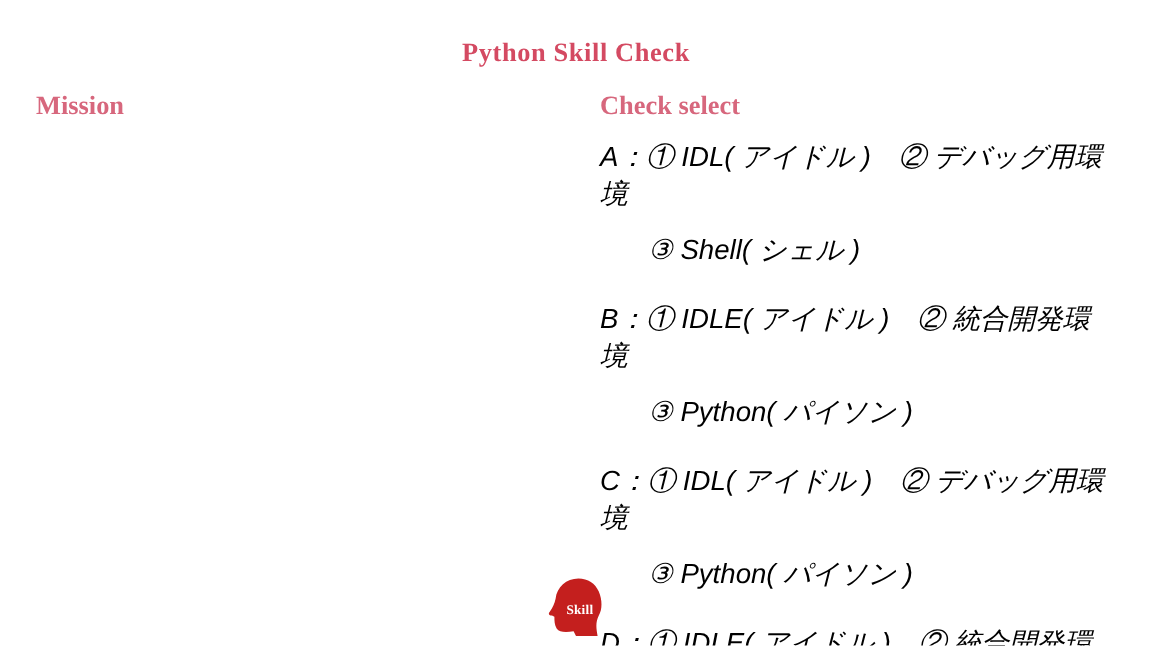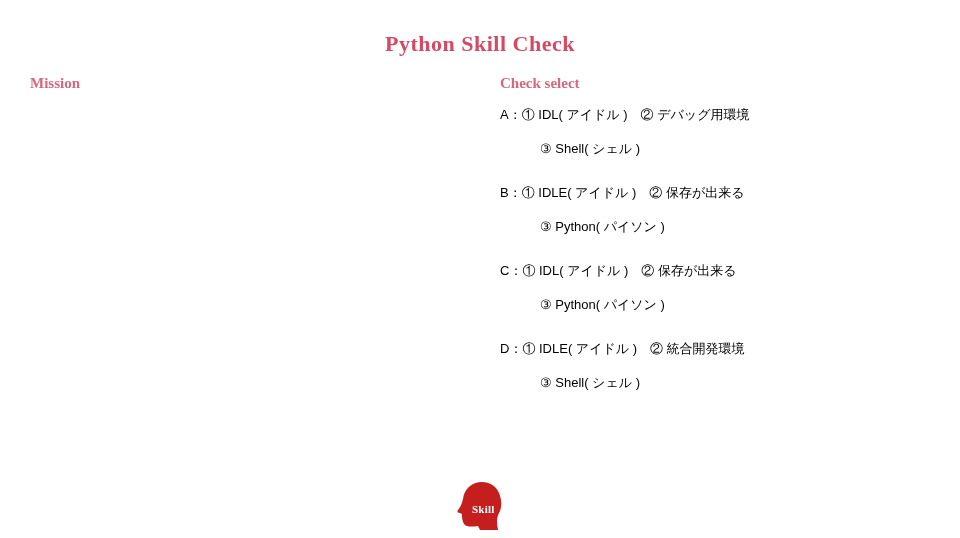--- a/index.html
+++ b/index.html
@@ -23,39 +23,40 @@
   .columns {
     display: flex;
     padding: 18px 30px 0 30px;
     gap: 40px;
   }
   .col {
     flex: 1;
   }
   .col-heading {
     font-weight: bold;
-    font-size: 15px;
+    font-size: 22px;
     color: #d7677d;
     margin-bottom: 14px;
     font-family: Georgia, "Times New Roman", serif;
   }
   .mission-text p {
     font-size: 18px;
     line-height: 2.05;
     color: #000;
     margin-bottom: 18px;
   }
   .options {
     display: flex;
     flex-direction: column;
     gap: 26px;
   }
   .option {
-    font-size: 13px;
+    font-size: 23px;
     color: #000;
+    font-style: italic;
   }
   .option .line1 {
     margin-bottom: 16px;
   }
   .option .line2 {
     padding-left: 40px;
   }
   .footer {
     position: absolute;
     left: 0; right: 0;
@@ -92,25 +93,25 @@
   </div>
 
   <div class="col">
     <div class="col-heading">Check select</div>
     <div class="options">
       <div class="option">
         <div class="line1">A：① IDL( アイドル )　② デバッグ用環境</div>
         <div class="line2">③ Shell( シェル )</div>
       </div>
       <div class="option">
-        <div class="line1">B：① IDLE( アイドル )　② 保存が出来る</div>
+        <div class="line1">B：① IDLE( アイドル )　② 統合開発環境</div>
         <div class="line2">③ Python( パイソン )</div>
       </div>
       <div class="option">
-        <div class="line1">C：① IDL( アイドル )　② 保存が出来る</div>
+        <div class="line1">C：① IDL( アイドル )　② デバッグ用環境</div>
         <div class="line2">③ Python( パイソン )</div>
       </div>
       <div class="option">
         <div class="line1">D：① IDLE( アイドル )　② 統合開発環境</div>
         <div class="line2">③ Shell( シェル )</div>
       </div>
     </div>
   </div>
 </div>
 

